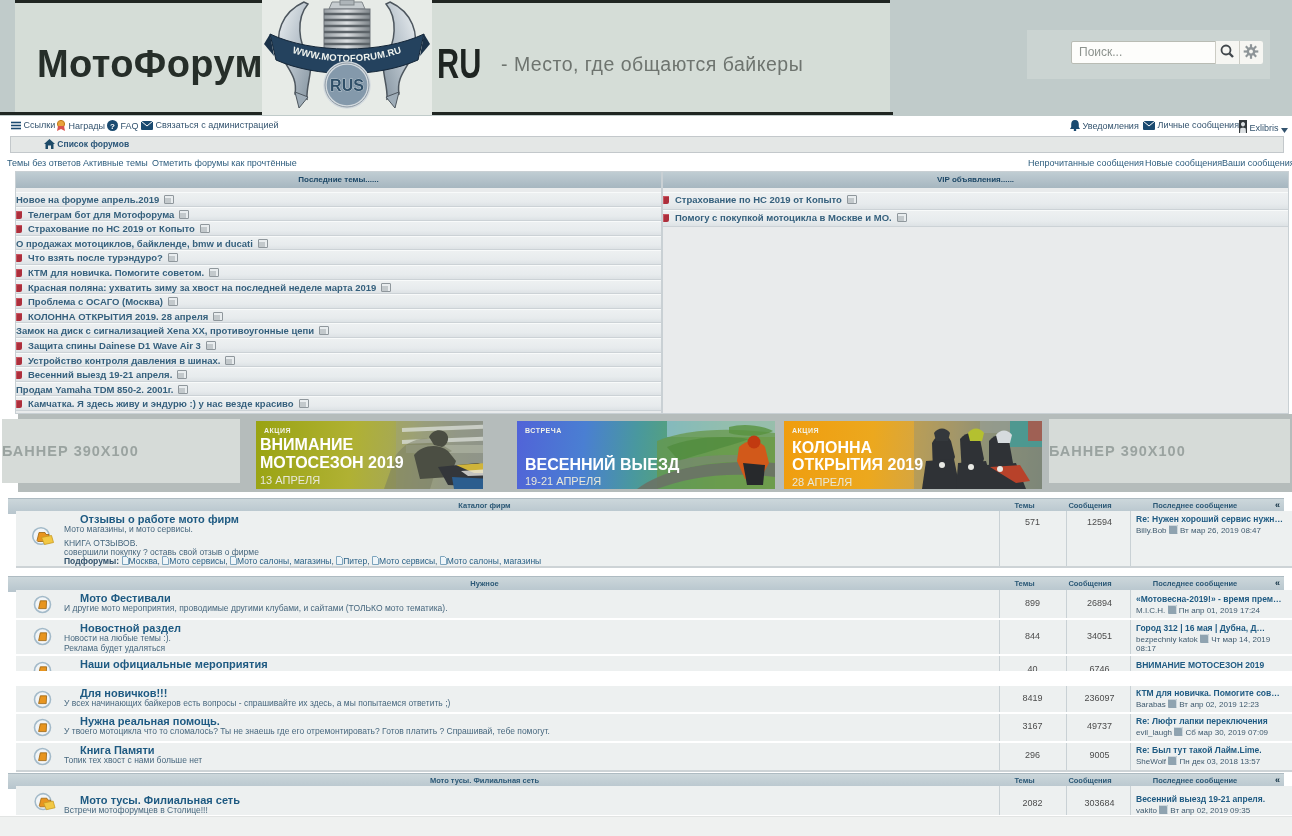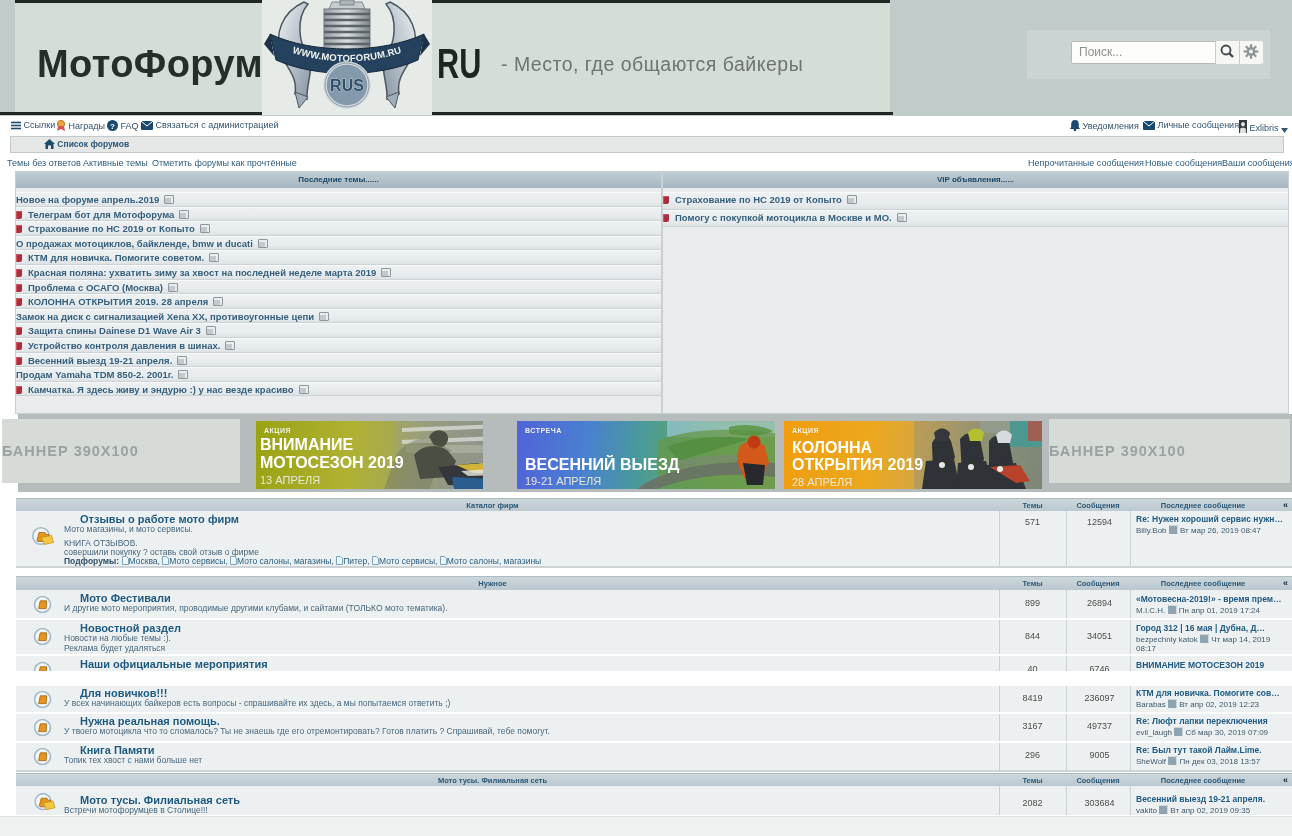--- a/index.html
+++ b/index.html
@@ -32,21 +32,21 @@
 .ric{display:inline-block;width:6px;height:8px;background:#ad2f3c;border-radius:1px 1px 2px 1px;margin-right:6px;vertical-align:-1px;box-shadow:inset 1px 1px 0 #c85560}
 .gic{display:inline-block;width:10px;height:9px;background:#c3c9cc;border:1px solid #8f979c;border-radius:1px;margin-left:5px;vertical-align:-1px;box-shadow:inset -2px 2px 0 #e9edef}
 
 #bband{left:18px;top:414px;width:1274px;height:78px;background:#b5bcbb}
 .bph{background:#d6dbd8;color:#9aa3a0;font-size:14.5px;font-weight:bold;letter-spacing:1px}
 .bb{overflow:hidden}
 .blab{position:absolute;left:8px;top:6px;font-size:7px;font-weight:bold;color:#f2f2e8;letter-spacing:.5px}
 .bt1{position:absolute;left:8px;font-size:16px;font-weight:bold;color:#fff;line-height:17px;white-space:nowrap}
 .bt2{position:absolute;left:8px;font-size:11px;color:#e8e8da;white-space:nowrap}
 
-.fhead{position:absolute;left:16px;width:1276px;height:16px;background:linear-gradient(#ccd7db,#b7c5cd);border-top:1px solid #aebbc2}
+.fhead{position:absolute;left:8px;width:1276px;height:16px;background:linear-gradient(#ccd7db,#b7c5cd);border-top:1px solid #aebbc2}
 .fhead .ct{position:absolute;left:0;width:953px;text-align:center;font-size:7.5px;font-weight:bold;color:#2b5876;line-height:13px}
 .fhead .c1{position:absolute;left:983px;width:67px;text-align:center;font-size:7.5px;font-weight:bold;color:#2b5876;line-height:13px}
 .fhead .c2{position:absolute;left:1050px;width:64px;text-align:center;font-size:7.5px;font-weight:bold;color:#2b5876;line-height:13px}
 .fhead .c3{position:absolute;left:1114px;width:146px;text-align:center;font-size:7.5px;font-weight:bold;color:#2b5876;line-height:13px}
 .fhead .cc{position:absolute;left:1267px;font-size:9px;font-weight:bold;color:#0d2d40;line-height:13px}
 .frow{position:absolute;left:16px;width:1276px;background:#edf0f0;overflow:hidden}
 .frow .sep{position:absolute;top:0;bottom:0;width:1px;background:#c9d1d5}
 .ftitle{position:absolute;left:64px;font-size:11px;font-weight:bold;color:#1e5a82;white-space:nowrap}
 .fdesc{position:absolute;left:48px;font-size:8.5px;color:#47677e;white-space:nowrap}
 .fnum{position:absolute;font-size:9px;color:#4c4c4c;text-align:center;width:67px}
@@ -178,20 +178,21 @@
 <div class="abs ql" style="left:1145px;top:158px">Новые сообщения</div>
 <div class="abs ql" style="left:1222px;top:158px">Ваши сообщения</div>
 
 <div class="abs tcol" style="left:16px;top:172px;width:645px;height:241px">
   <div class="thead">Последние темы......</div>
   <div style="height:4px"></div>
   <div class="trow">Новое на форуме апрель.2019<span class="gic"></span></div>
   <div class="trow"><span class="ric"></span>Телеграм бот для Мотофорума<span class="gic"></span></div>
   <div class="trow"><span class="ric"></span>Страхование по НС 2019 от Копыто<span class="gic"></span></div>
   <div class="trow">О продажах мотоциклов, байкленде, bmw и ducati<span class="gic"></span></div>
+  <div class="trow"><span class="ric"></span>Что взять после турэндуро?<span class="gic"></span></div>
   <div class="trow"><span class="ric"></span>КТМ для новичка. Помогите советом.<span class="gic"></span></div>
   <div class="trow"><span class="ric"></span>Красная поляна: ухватить зиму за хвост на последней неделе марта 2019<span class="gic"></span></div>
   <div class="trow"><span class="ric"></span>Проблема с ОСАГО (Москва)<span class="gic"></span></div>
   <div class="trow"><span class="ric"></span>КОЛОННА ОТКРЫТИЯ 2019. 28 апреля<span class="gic"></span></div>
   <div class="trow">Замок на диск с сигнализацией Xena XX, противоугонные цепи<span class="gic"></span></div>
   <div class="trow"><span class="ric"></span>Защита спины Dainese D1 Wave Air 3<span class="gic"></span></div>
   <div class="trow"><span class="ric"></span>Устройство контроля давления в шинах.<span class="gic"></span></div>
   <div class="trow"><span class="ric"></span>Весенний выезд 19-21 апреля.<span class="gic"></span></div>
   <div class="trow">Продам Yamaha TDM 850-2. 2001г.<span class="gic"></span></div>
   <div class="trow"><span class="ric"></span>Камчатка. Я здесь живу и эндурю :) у нас везде красиво<span class="gic"></span></div>

